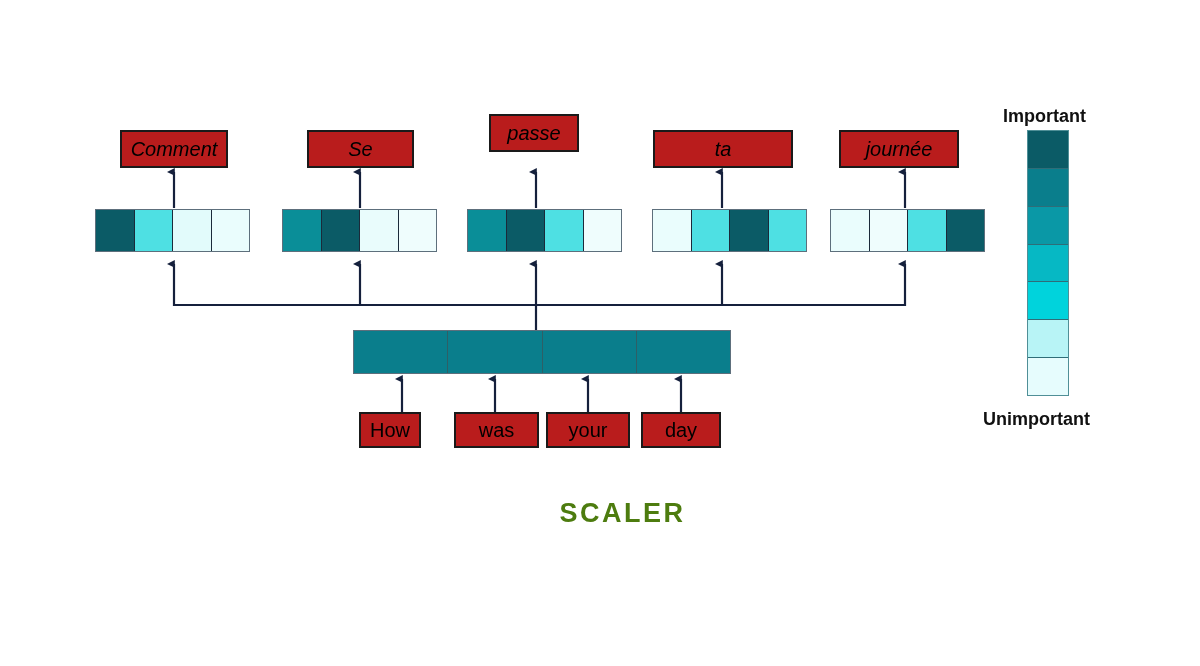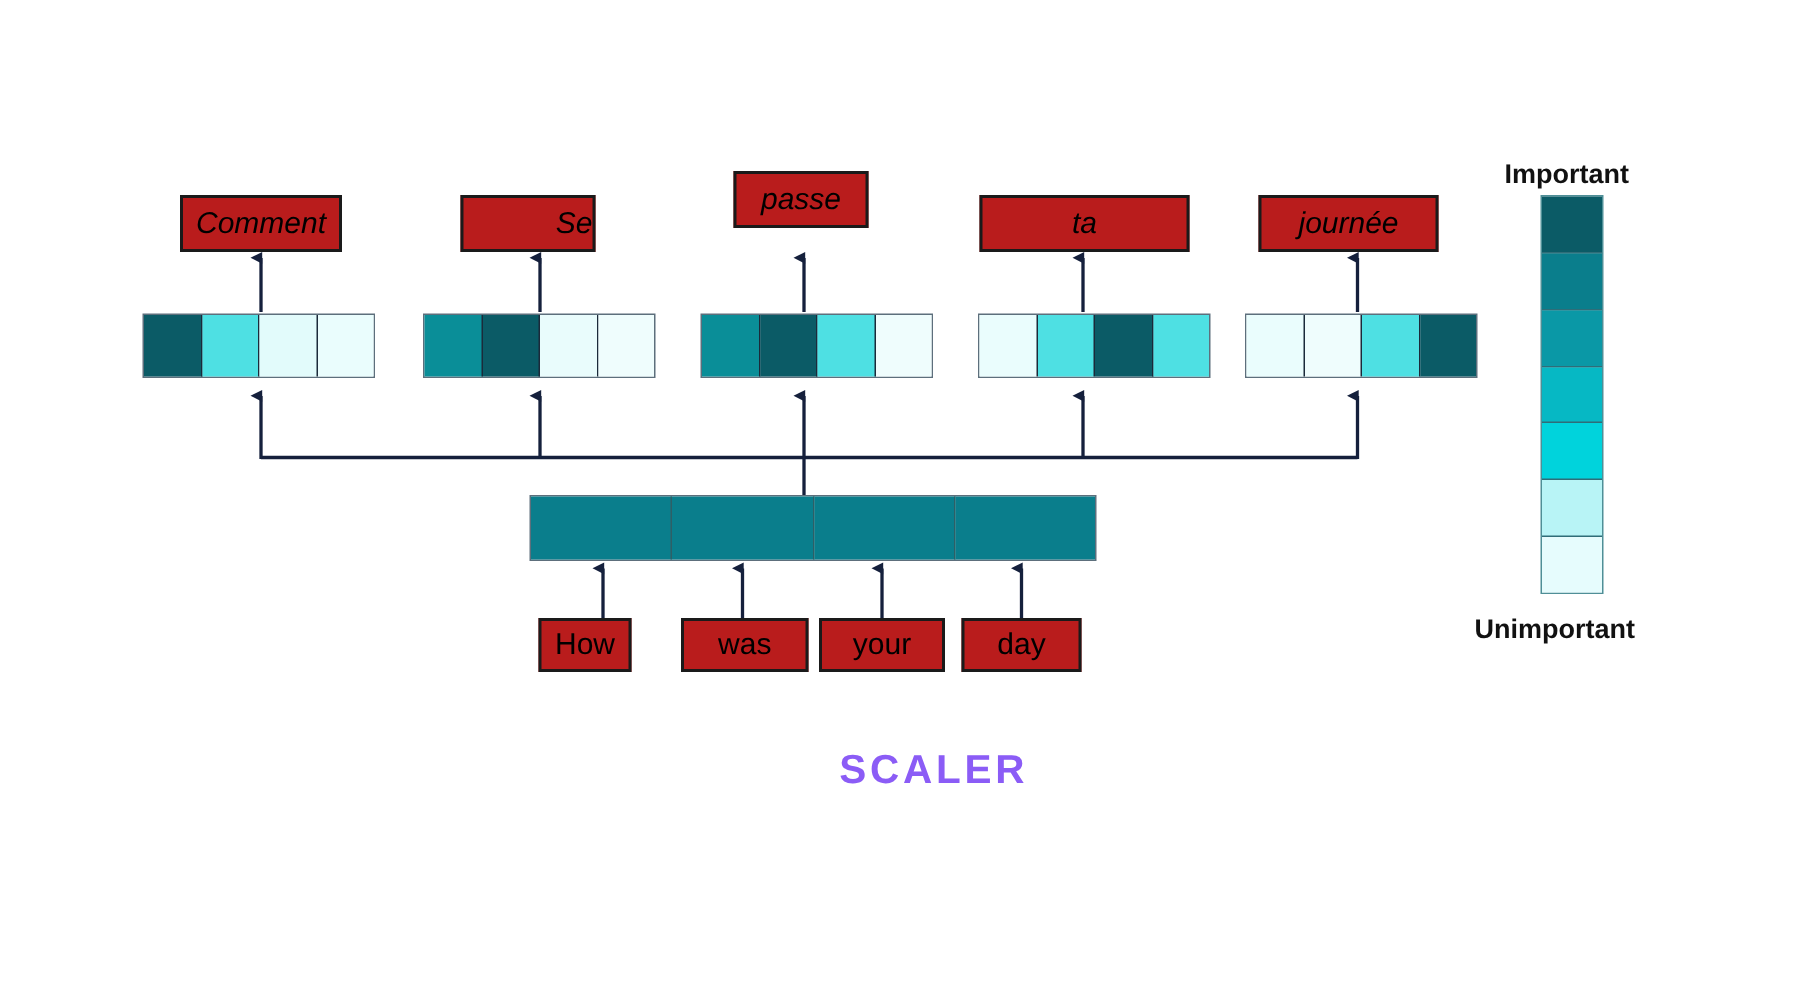--- a/index.html
+++ b/index.html
@@ -117,21 +117,21 @@
     left: 0;
     top: 500px;
     width: 1200px;
     text-align: center;
   }
   #logo-scaler {
     font-family: "Liberation Sans", sans-serif;
     font-weight: bold;
     font-size: 27px;
     letter-spacing: 2.5px;
-    color: #8b5cf6;
+    color: #4d7c0f;
     line-height: 1;
     display: block;
     margin-left: 45px;
   }
   #logo-topics {
     font-family: "Liberation Serif", serif;
     font-style: italic;
     font-weight: bold;
     font-size: 40px;
     color: #e8175d;
@@ -171,21 +171,21 @@
       <line x1="402" y1="412" x2="402" y2="379" marker-end="url(#arrowhead)"></line>
       <line x1="495" y1="412" x2="495" y2="379" marker-end="url(#arrowhead)"></line>
       <line x1="588" y1="412" x2="588" y2="379" marker-end="url(#arrowhead)"></line>
       <line x1="681" y1="412" x2="681" y2="379" marker-end="url(#arrowhead)"></line>
     </g>
   </svg>
 
   <div class="wordbox out" style="left:120px; top:130px; width:108px;">
     <span>Comment</span>
   </div>
-  <div class="wordbox out" style="left:307px; top:130px; width:90px;justify-content:flex-end;">
+  <div class="wordbox out" style="left:307px; top:130px; width:107px;">
     <span>Se</span>
   </div>
   <div class="wordbox out" style="left:489px; top:114px; width:90px;">
     <span>passe</span>
   </div>
   <div class="wordbox out" style="left:653px; top:130px; width:140px;">
     <span>ta</span>
   </div>
   <div class="wordbox out" style="left:839px; top:130px; width:120px;">
     <span>journée</span>

